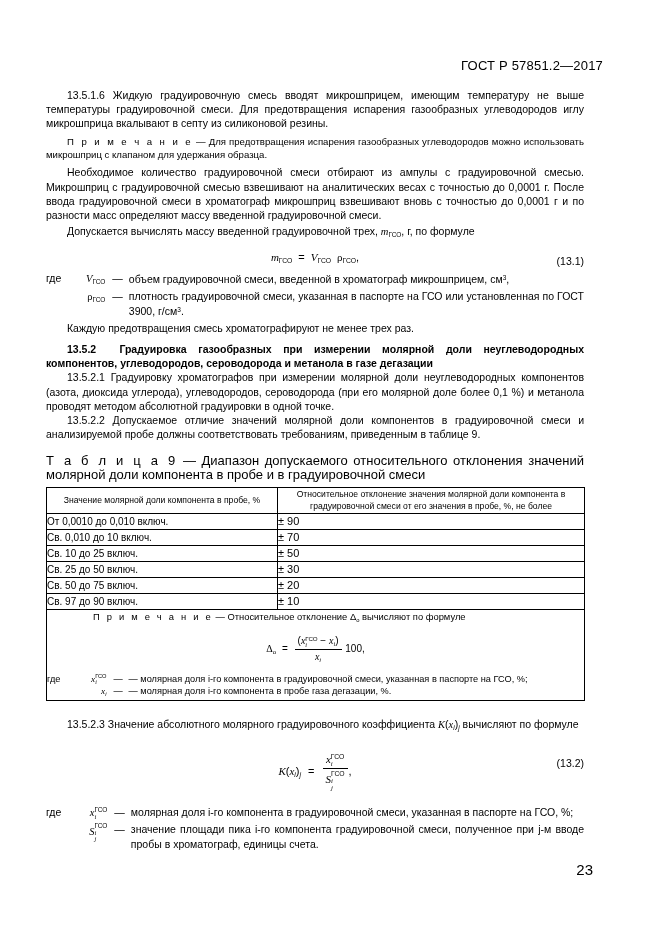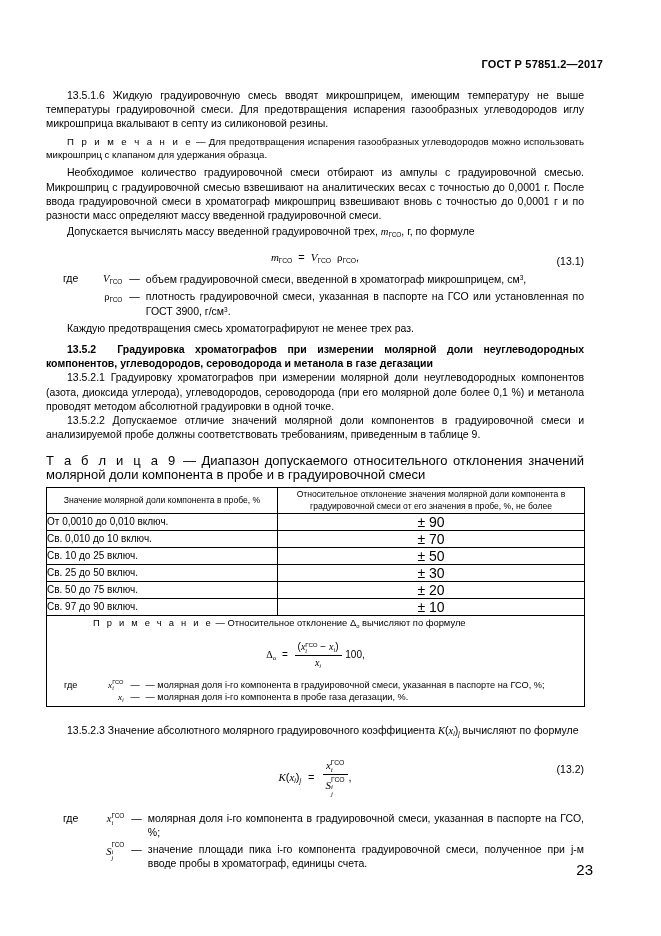--- a/index.html
+++ b/index.html
@@ -19,22 +19,22 @@
     position: relative;
     width: 661px;
     height: 936px;
     box-sizing: border-box;
     padding: 0;
   }
   .header {
     position: absolute;
     top: 58px;
     right: 58px;
-    font-size: 11px;
-    font-weight: bold;
+    font-size: 13px;
+    font-weight: normal;
     letter-spacing: 0.2px;
     white-space: nowrap;
   }
   .content {
     position: absolute;
     left: 46px;
     top: 88px;
     width: 538px;
   }
   p.body {
@@ -117,21 +117,20 @@
   .frac .num { display: block; padding: 0 3px 1px 3px; }
   .frac .den { display: block; border-top: 1px solid #000; padding: 1px 3px 0 3px; }
   .deflist {
     margin: 2px 0 0 0;
     font-size: 10.5px;
     line-height: 14.2px;
   }
   .defrow {
     display: flex;
     align-items: flex-start;
-    margin-left: 17px;
   }
   .defrow .lead {
     flex: 0 0 auto;
     white-space: nowrap;
   }
   .defrow .sym {
     flex: 0 0 auto;
     text-align: right;
     white-space: nowrap;
   }
@@ -167,22 +166,22 @@
     text-align: center;
     padding: 7px 8px 7px 8px;
   }
   td.rangecell {
     font-size: 10px;
     text-align: left;
     padding: 6px 0 6px 9px;
     height: 15px;
   }
   td.valcell {
-    font-size: 14px;
-    text-align: center;
+    font-size: 11px;
+    text-align: left;
     padding: 6px 0 6px 0;
   }
   td.notecell {
     font-size: 9.4px;
     line-height: 13px;
     padding: 9px 12px 9px 12px;
     text-align: left;
   }
   .notecell .nhead { text-indent: 46px; }
   .notecell .nformula {
@@ -235,21 +234,21 @@
       <div class="defrow">
         <span class="lead" style="visibility:hidden">где</span>
         <span class="sym" style="width:44px">&nbsp;<span class="mup">ρ</span><sub>ГСО</sub></span>
         <span class="dash">—</span>
         <span class="txt"><span>плотность градуировочной смеси, указанная в паспорте на ГСО или установленная по ГОСТ 3900, г/см</span><sup>3</sup><span>.</span></span>
       </div>
     </div>
 
     <p class="body" style="margin-top:2px">Каждую предотвращения смесь хроматографируют не менее трех раз.</p>
 
-    <p class="heading"><span>13.5.2</span>&nbsp; <span>Градуировка хроматографов при измерении молярной доли неуглеводородных компонентов, углеводородов, сероводорода и метанола в газе дегазации</span></p>
+    <p class="heading"><span>13.5.2</span>&nbsp; <span>Градуировка газообразных при измерении молярной доли неуглеводородных компонентов, углеводородов, сероводорода и метанола в газе дегазации</span></p>
 
     <p class="body">13.5.2.1 Градуировку хроматографов при измерении молярной доли неуглеводородных компонентов (азота, диоксида углерода), углеводородов, сероводорода (при его молярной доле более 0,1 %) и метанола проводят методом абсолютной градуировки в одной точке.</p>
 
     <p class="body">13.5.2.2 Допускаемое отличие значений молярной доли компонентов в градуировочной смеси и анализируемой пробе должны соответствовать требованиям, приведенным в таблице 9.</p>
 
     <div class="tbl-caption"><span class="sp">Т а б л и ц а  9</span> <span>— Диапазон допускаемого относительного отклонения значений молярной доли компонента в пробе и в градуировочной смеси</span></div>
 
     <table class="data">
       <colgroup>
         <col style="width:231px">

